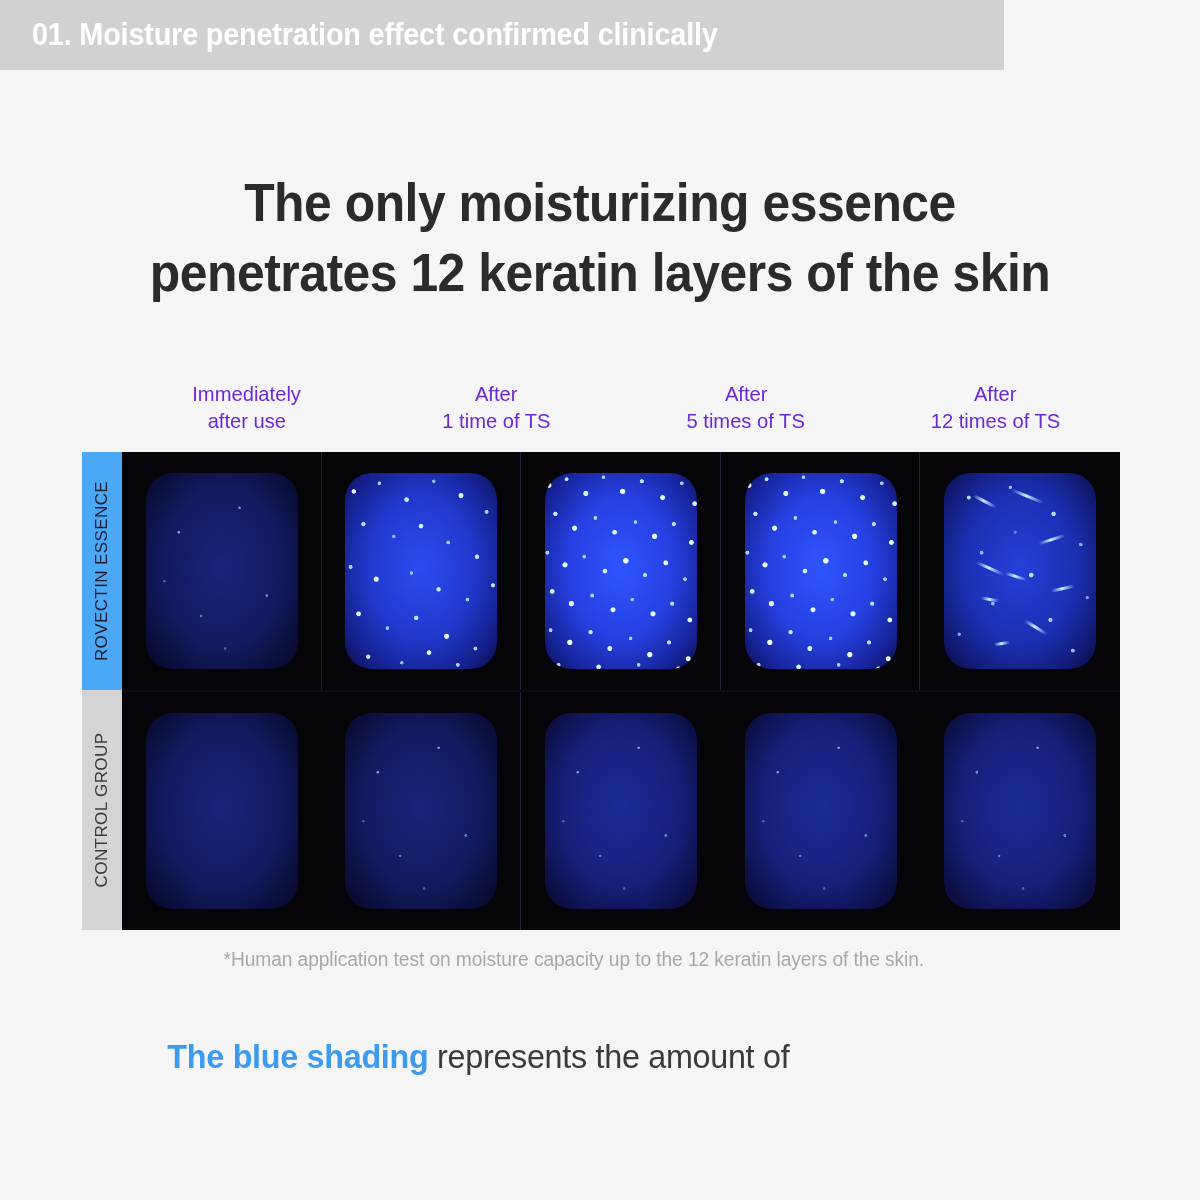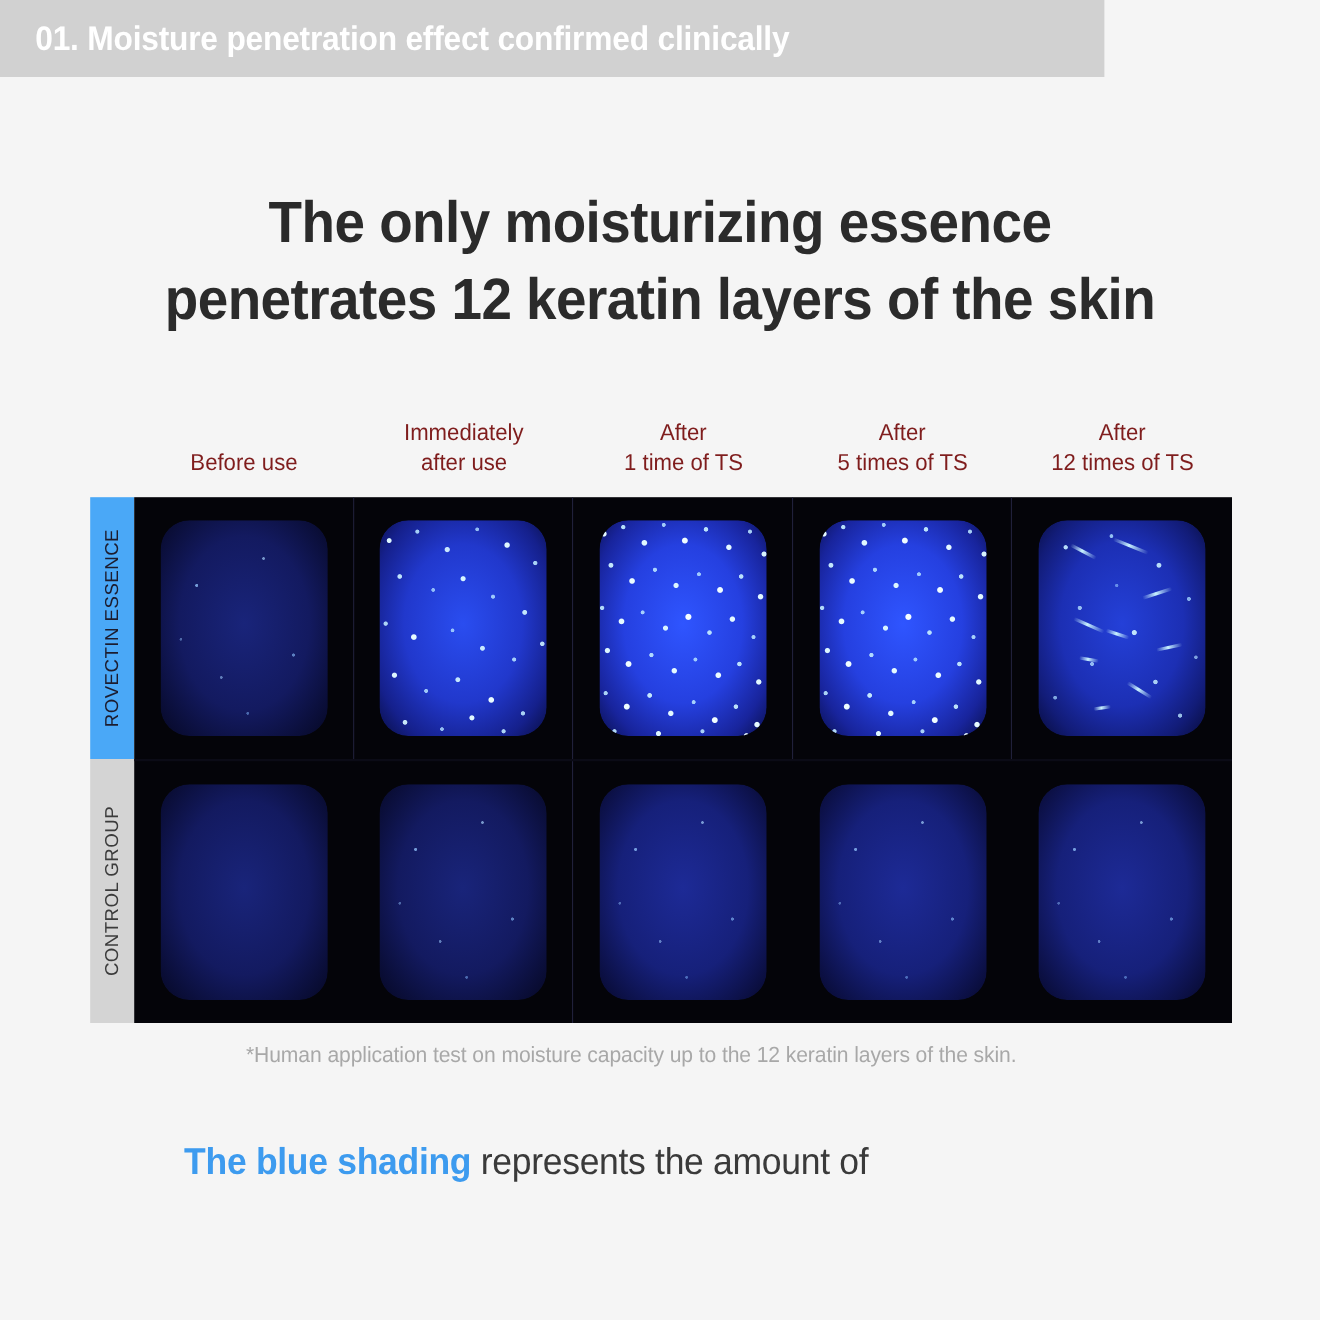--- a/index.html
+++ b/index.html
@@ -63,21 +63,21 @@
     width: 998px;
     height: 62px;
     display: flex;
   }
   .col-header {
     flex: 1 1 0;
     display: flex;
     flex-direction: column;
     justify-content: flex-end;
     align-items: center;
-    color: #7f1d1d;
+    color: #6d28d9;
     font-size: 21px;
     line-height: 1.32;
   }
   .col-header span {
     display: block;
     transform: scaleX(0.96);
   }
 
   
   .grid-wrap {
@@ -354,24 +354,20 @@
   <div class="header-title">01. Moisture penetration effect confirmed clinically</div>
 </div>
 
 <div class="headline">
   <span class="headline-line">The only moisturizing essence</span>
   <span class="headline-line">penetrates 12 keratin layers of the skin</span>
 </div>
 
 <div class="col-headers">
   <div class="col-header">
-    <span></span>
-    <span>Before use</span>
-  </div>
-  <div class="col-header">
     <span>Immediately</span>
     <span>after use</span>
   </div>
   <div class="col-header">
     <span>After</span>
     <span>1 time of TS</span>
   </div>
   <div class="col-header">
     <span>After</span>
     <span>5 times of TS</span>

